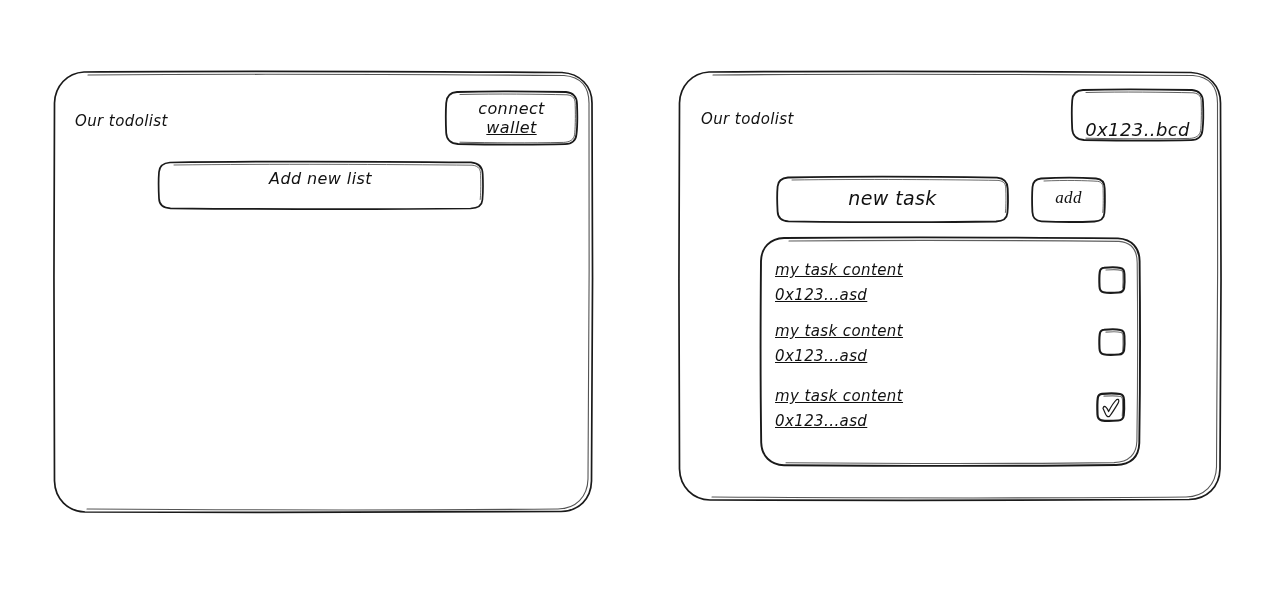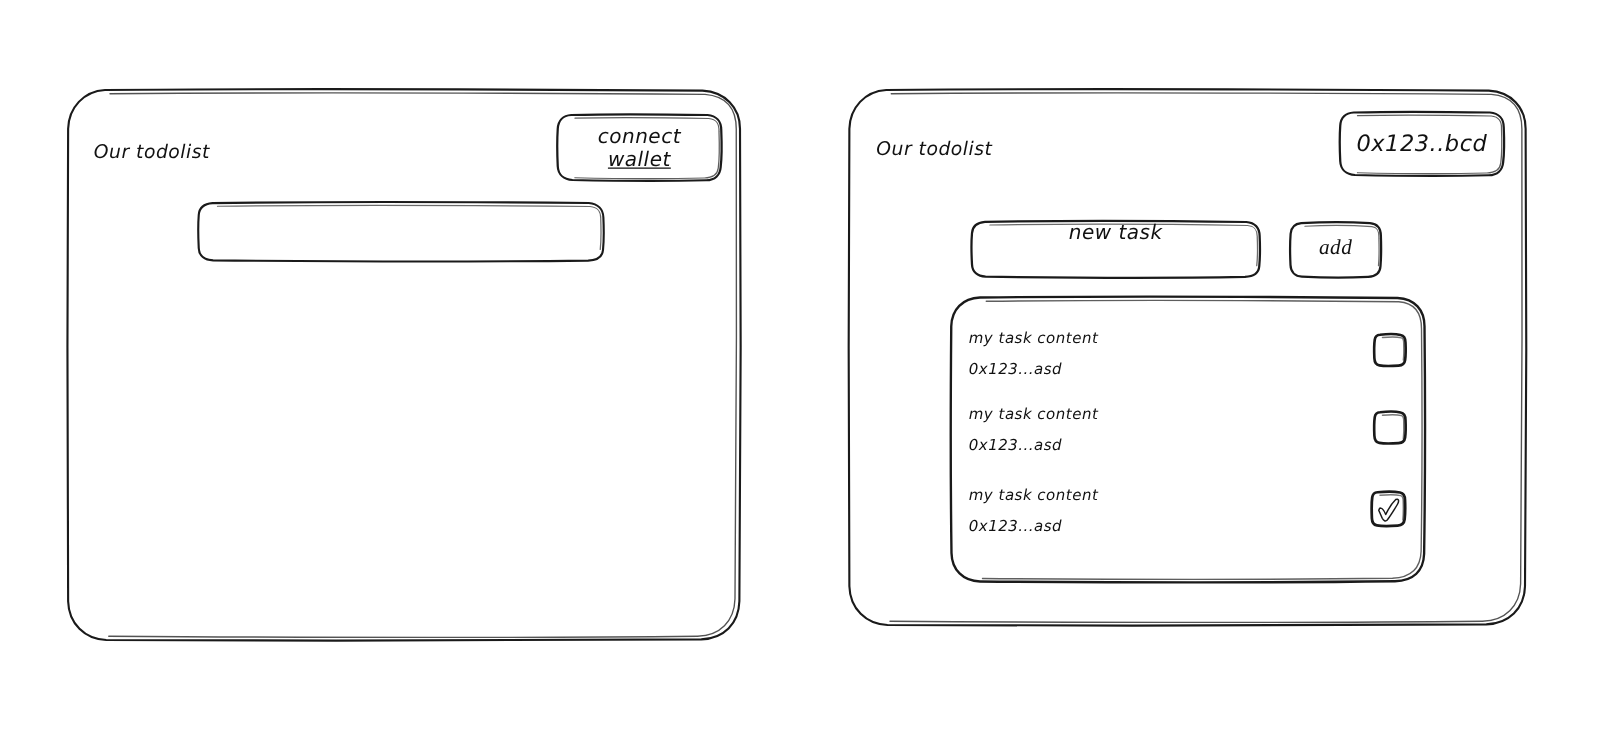--- a/index.html
+++ b/index.html
@@ -61,23 +61,24 @@
     position: absolute;
     left: 0;
     width: 100%;
     text-align: center;
     font-size: 15px;
     line-height: 20px;
   }
 
   .task-line {
     position: absolute;
-    font-size: 12px;
+    font-size: 15px;
     line-height: 25px;
     font-weight: 500;
+    text-decoration: underline;
   }
 
   
   [data-interactable="true"] {
     cursor: pointer;
   }
 </style>
 </head>
 <body>
 
@@ -113,20 +114,21 @@
 
   <div class="sketch" data-interactable="true" style="left:156px; top:160px; width:329px; height:50px;">
     <svg viewBox="0 0 329 50" preserveAspectRatio="none">
       <path d="M14 2.5 C 110 1, 230 1.6, 315 2.4 C 322.5 3, 326.5 7.5, 326.7 14
                C 327.2 25, 326.9 35, 326.4 40 C 326 45.5, 322 48.2, 314.5 48.5
                C 225 49.5, 105 49.2, 14.5 48.3 C 7.5 48, 3.2 44.5, 3 38.5
                C 2.4 27, 2.6 17, 3 12 C 3.4 6, 7.5 3, 14 2.5 Z" stroke-width="1.7"></path>
       <path d="M18 5 C 115 3.8, 235 4.4, 316 5.2 C 323 5.8, 324.8 9.5, 324.6 15.5
                C 325 26, 324.7 35, 324.2 39.5" stroke-width="1" opacity="0.65"></path>
     </svg>
+    <div class="hand btn-label" data-interactable="false" style="top:9px; font-size:16px;">Add new list</div>
   </div>
 
   <div class="sketch" data-interactable="false" style="left:677px; top:70px; width:546px; height:432px;">
     <svg viewBox="0 0 546 432" preserveAspectRatio="none">
       <path d="M32 2 C 200 0.5, 365 1.5, 514 2.5 C 532 3.5, 543.5 16, 543.5 33
                C 544.5 145, 544 290, 543 399 C 542.5 417, 530 429, 512 429.5
                C 362 431, 190 430.5, 33 430 C 16 429.5, 3 417, 2.5 399
                C 1.5 290, 2 145, 2.5 33 C 3 16, 15 3, 32 2 Z" stroke-width="1.7"></path>
       <path d="M36 5 C 212 3.5, 375 4.5, 516 5.5 C 534 7, 541 18, 540.5 35
                C 541 147, 540.5 292, 539.5 397 C 539 415, 527 426.5, 509 427
@@ -139,33 +141,33 @@
   <div class="sketch" data-interactable="true" style="left:1070px; top:88px; width:135px; height:54px;">
     <svg viewBox="0 0 135 54" preserveAspectRatio="none">
       <path d="M13 2 C 50 1, 90 1.5, 122 2 C 129 2.5, 133 7, 133 14
                C 133.5 25, 133 38, 132.5 42 C 132 48, 128 52, 121 52.2
                C 88 53, 48 52.7, 14 52 C 7 51.6, 2.5 47.5, 2.2 41
                C 1.6 29, 1.8 18, 2.2 12.5 C 2.6 6, 6.5 2.4, 13 2 Z" stroke-width="1.8"></path>
       <path d="M16 4.5 C 54 3.6, 93 4.2, 123 4.8 C 129.5 5.4, 131.5 9, 131.2 15
                C 131.6 26, 131.2 38, 130.6 42.5 C 130 47.5, 126 50.2, 119.5 50.4
                C 86 51.2, 48 50.9, 16 50.2" stroke-width="1" opacity="0.7"></path>
     </svg>
-    <div class="hand btn-label" data-interactable="false" style="top:18px; font-size:18px;">0x123..bcd</div>
+    <div class="hand btn-label" data-interactable="false" style="top:32px; font-size:18px;">0x123..bcd</div>
   </div>
 
   <div class="sketch" data-interactable="true" style="left:775px; top:175px; width:235px; height:48px;">
     <svg viewBox="0 0 235 48" preserveAspectRatio="none">
       <path d="M13 2.5 C 80 1.2, 170 1.8, 222 2.6 C 229 3.2, 232.5 7.5, 232.7 13.5
                C 233.2 24, 232.9 33, 232.4 38 C 232 43.5, 228 46.2, 221 46.5
                C 165 47.5, 78 47.2, 13.5 46.3 C 7 46, 2.8 42.5, 2.6 36.5
                C 2 26, 2.2 16, 2.6 11.5 C 3 6, 6.8 3, 13 2.5 Z" stroke-width="1.8"></path>
       <path d="M17 5 C 85 4, 175 4.6, 223 5.4 C 229.5 6, 231 9.5, 230.8 15
                C 231.2 25, 230.9 33, 230.4 37.5" stroke-width="1" opacity="0.65"></path>
     </svg>
-    <div class="hand btn-label" data-interactable="false" style="top:1px; font-size:16px;" title="new task">new task</div>
+    <div class="hand btn-label" data-interactable="false" style="top:13px; font-size:19px;" title="new task">new task</div>
   </div>
 
   <div class="sketch" data-interactable="true" style="left:1030px; top:176px; width:77px; height:47px;">
     <svg viewBox="0 0 77 47" preserveAspectRatio="none">
       <path d="M11 2.5 C 32 1.3, 55 1.8, 66 2.5 C 72 3, 74.6 7, 74.7 12.5
                C 75.1 23, 74.8 32, 74.4 37 C 74 42.5, 70.5 45.3, 64.5 45.5
                C 46 46.3, 26 46, 11.5 45.3 C 6 45, 2.6 41.5, 2.4 36
                C 1.9 26, 2.1 16, 2.5 11 C 2.9 6, 5.8 3, 11 2.5 Z" stroke-width="1.8"></path>
       <path d="M14 5 C 35 4, 57 4.6, 67.5 5.3 C 72.5 5.9, 73.3 9.5, 73.1 14.5
                C 73.4 24, 73.2 32, 72.8 36.5" stroke-width="1" opacity="0.65"></path>

